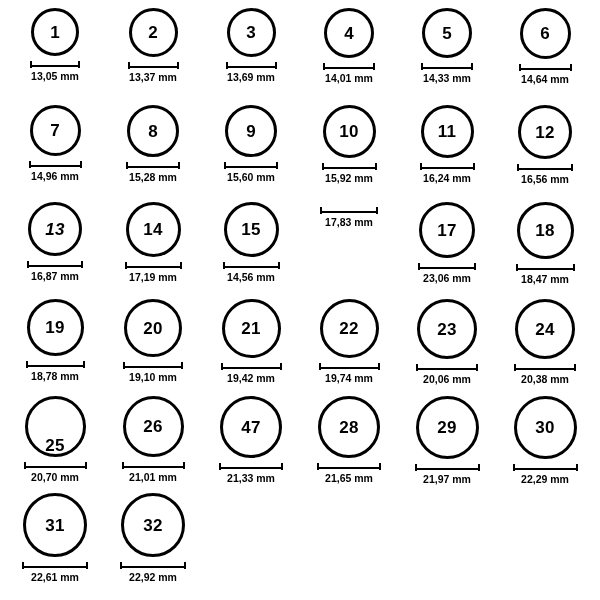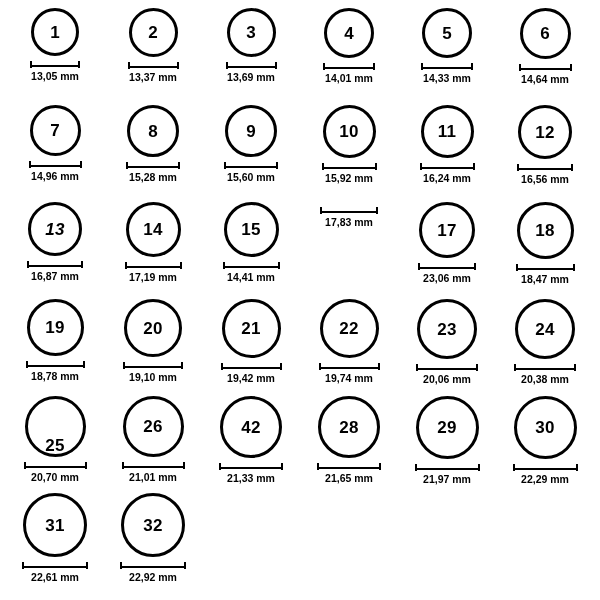--- a/index.html
+++ b/index.html
@@ -209,21 +209,21 @@
           <div class="caliper" style="width: 57px;"></div>
           <div class="dim-text">17,19 mm</div>
         </div>
       </div>
       <div class="cell">
         <div class="ring" style="width: 55px; height: 55px;">
           <span class="ring-label">15</span>
         </div>
         <div class="dim">
           <div class="caliper" style="width: 57px;"></div>
-          <div class="dim-text">14,41 mm</div>
+          <div class="dim-text">14,56 mm</div>
         </div>
       </div>
       <div class="cell">
         <div class="dim">
           <div class="caliper" style="width: 58px;"></div>
           <div class="dim-text">17,83 mm</div>
         </div>
       </div>
       <div class="cell">
         <div class="ring" style="width: 56px; height: 56px;">
@@ -310,21 +310,21 @@
         <div class="ring" style="width: 61px; height: 61px;">
           <span class="ring-label">26</span>
         </div>
         <div class="dim">
           <div class="caliper" style="width: 63px;"></div>
           <div class="dim-text">21,01 mm</div>
         </div>
       </div>
       <div class="cell">
         <div class="ring" style="width: 62px; height: 62px;">
-          <span class="ring-label">42</span>
+          <span class="ring-label">47</span>
         </div>
         <div class="dim">
           <div class="caliper" style="width: 64px;"></div>
           <div class="dim-text">21,33 mm</div>
         </div>
       </div>
       <div class="cell">
         <div class="ring" style="width: 62px; height: 62px;">
           <span class="ring-label">28</span>
         </div>

